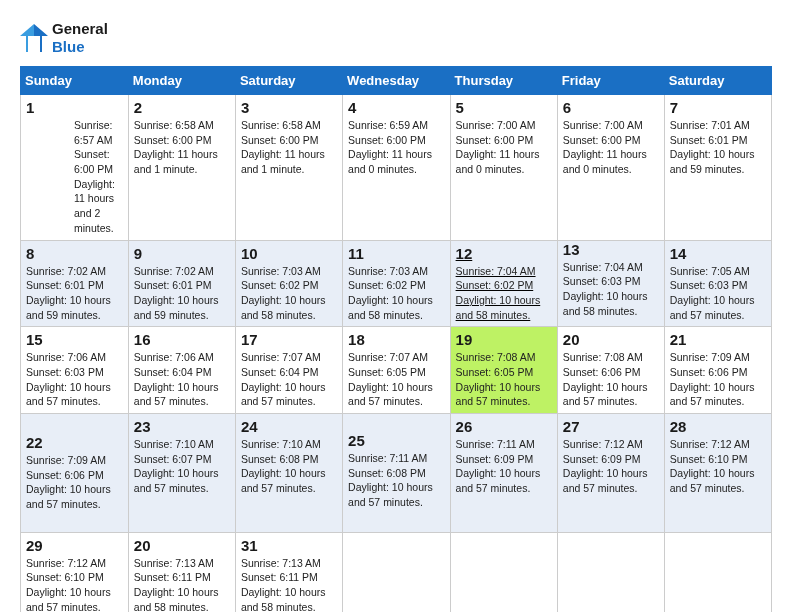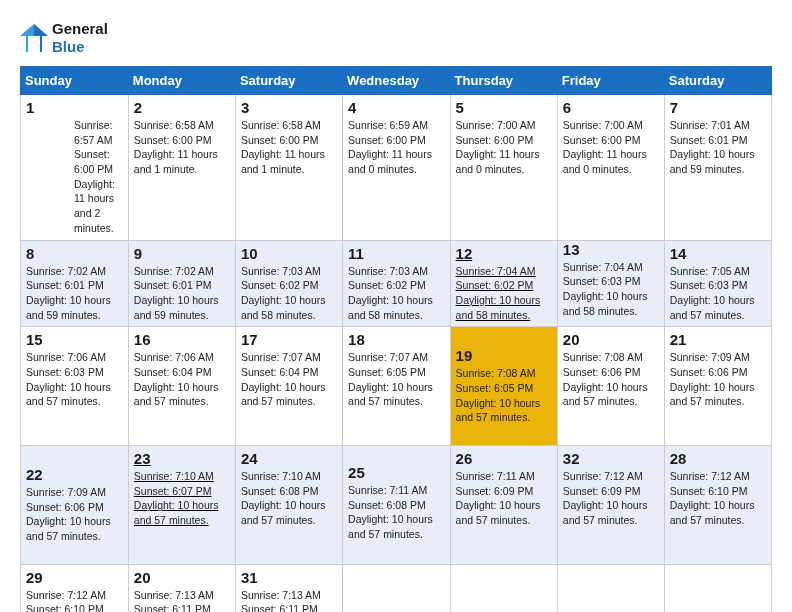--- a/index.html
+++ b/index.html
@@ -212,21 +212,21 @@
           <div class="day-info" style="white-space: pre-line;">Sunrise: 7:07 AM
 Sunset: 6:04 PM
 Daylight: 10 hours and 57 minutes.</div>
         </td>
         <td style="background: rgb(255, 255, 255); vertical-align: top; padding: 4px 5px; border: 1px solid rgb(204, 204, 204); min-height: 80px;">
           <span class="day-num">18</span>
           <div class="day-info" style="white-space: pre-line;">Sunrise: 7:07 AM
 Sunset: 6:05 PM
 Daylight: 10 hours and 57 minutes.</div>
         </td>
-        <td style="background: #eab308; vertical-align: top; padding: 20px 5px; border: 1px solid rgb(204, 204, 204); min-height: 80px;">
+        <td style="background: #bef264; vertical-align: top; padding: 4px 5px; border: 1px solid rgb(204, 204, 204); min-height: 80px;">
           <span class="day-num">19</span>
           <div class="day-info" style="white-space: pre-line;">Sunrise: 7:08 AM
 Sunset: 6:05 PM
 Daylight: 10 hours and 57 minutes.</div>
         </td>
         <td style="background: rgb(255, 255, 255); vertical-align: top; padding: 4px 5px; border: 1px solid rgb(204, 204, 204); min-height: 80px;">
           <span class="day-num">20</span>
           <div class="day-info" style="white-space: pre-line;">Sunrise: 7:08 AM
 Sunset: 6:06 PM
 Daylight: 10 hours and 57 minutes.</div>
@@ -238,21 +238,21 @@
 Daylight: 10 hours and 57 minutes.</div>
         </td>
       </tr>
       <tr>
         <td style="background: rgb(232, 238, 247); vertical-align: top; padding: 20px 5px; border: 1px solid rgb(204, 204, 204); min-height: 80px;">
           <span class="day-num">22</span>
           <div class="day-info" style="white-space: pre-line;">Sunrise: 7:09 AM
 Sunset: 6:06 PM
 Daylight: 10 hours and 57 minutes.</div>
         </td>
-        <td style="background: rgb(232, 238, 247); vertical-align: top; padding: 4px 5px; border: 1px solid rgb(204, 204, 204); min-height: 80px; text-decoration: underline;">
+        <td style="background: rgb(232, 238, 247); vertical-align: top; padding: 4px 5px; border: 1px solid rgb(204, 204, 204); min-height: 80px;">
           <span class="day-num">23</span>
           <div class="day-info" style="white-space: pre-line;">Sunrise: 7:10 AM
 Sunset: 6:07 PM
 Daylight: 10 hours and 57 minutes.</div>
         </td>
         <td style="background: rgb(232, 238, 247); vertical-align: top; padding: 4px 5px; border: 1px solid rgb(204, 204, 204); min-height: 80px;">
           <span class="day-num">24</span>
           <div class="day-info" style="white-space: pre-line;">Sunrise: 7:10 AM
 Sunset: 6:08 PM
 Daylight: 10 hours and 57 minutes.</div>
@@ -263,21 +263,21 @@
 Sunset: 6:08 PM
 Daylight: 10 hours and 57 minutes.</div>
         </td>
         <td style="background: rgb(232, 238, 247); vertical-align: top; padding: 4px 5px; border: 1px solid rgb(204, 204, 204); min-height: 80px;">
           <span class="day-num">26</span>
           <div class="day-info" style="white-space: pre-line;">Sunrise: 7:11 AM
 Sunset: 6:09 PM
 Daylight: 10 hours and 57 minutes.</div>
         </td>
         <td style="background: rgb(232, 238, 247); vertical-align: top; padding: 4px 5px; border: 1px solid rgb(204, 204, 204); min-height: 80px;">
-          <span class="day-num">32</span>
+          <span class="day-num">27</span>
           <div class="day-info" style="white-space: pre-line;">Sunrise: 7:12 AM
 Sunset: 6:09 PM
 Daylight: 10 hours and 57 minutes.</div>
         </td>
         <td style="background: rgb(232, 238, 247); vertical-align: top; padding: 4px 5px; border: 1px solid rgb(204, 204, 204); min-height: 80px;">
           <span class="day-num">28</span>
           <div class="day-info" style="white-space: pre-line;">Sunrise: 7:12 AM
 Sunset: 6:10 PM
 Daylight: 10 hours and 57 minutes.</div>
         </td>

